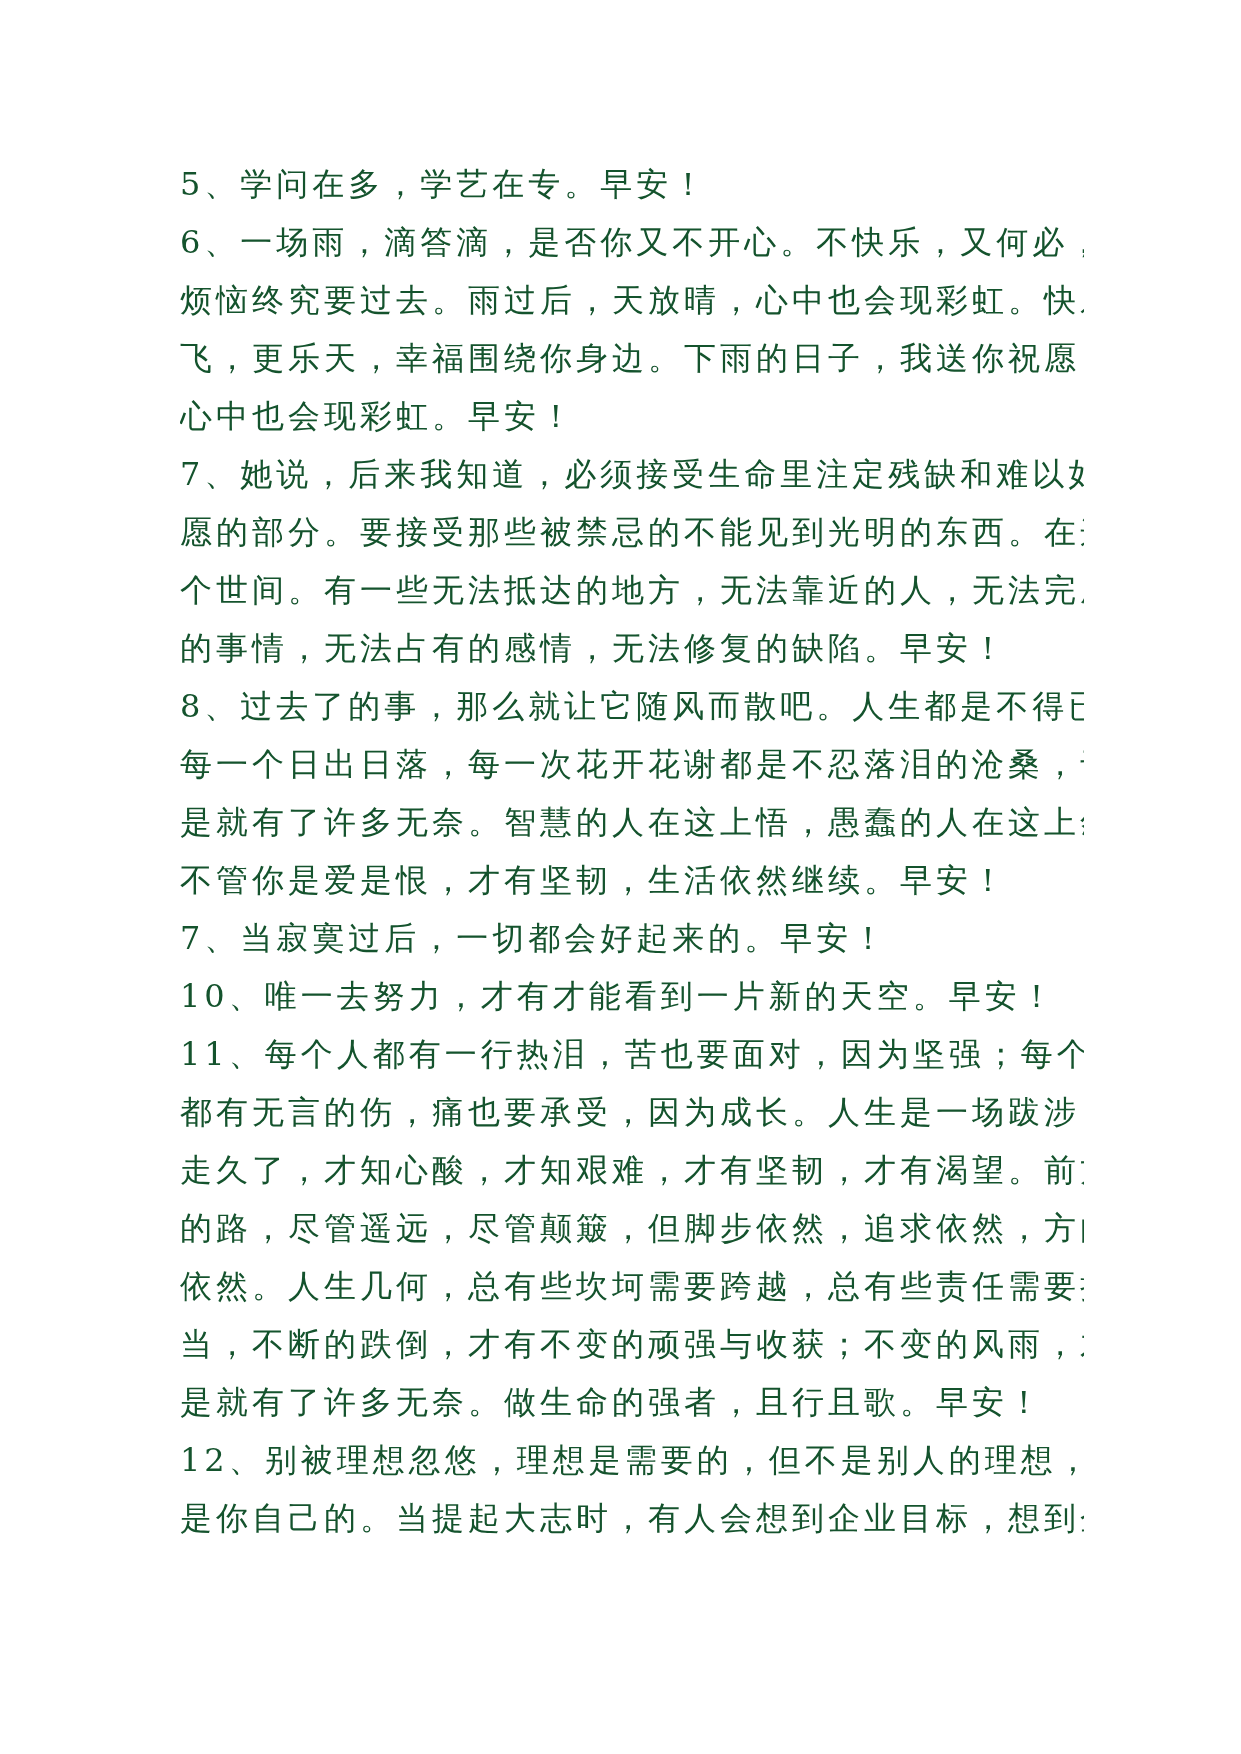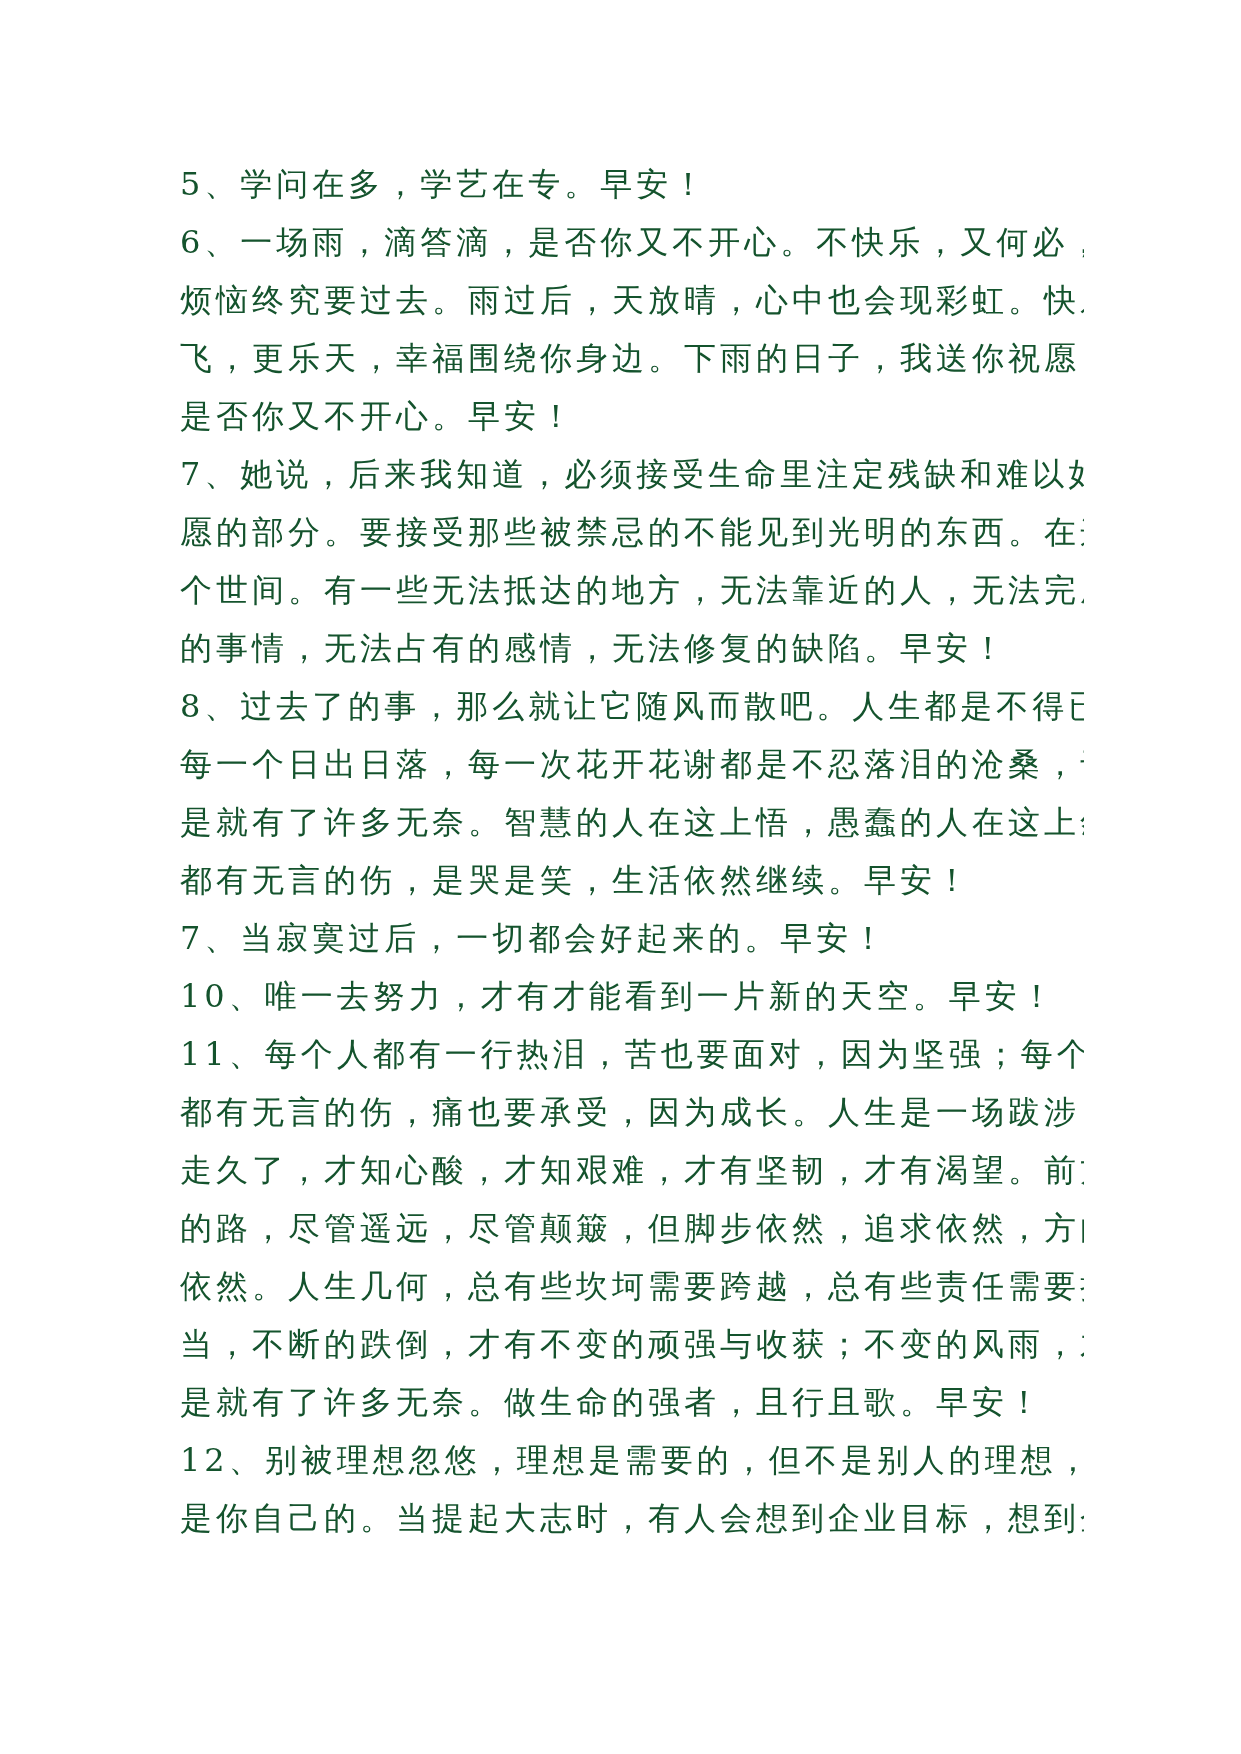--- a/index.html
+++ b/index.html
@@ -47,33 +47,33 @@
 
 <div class="page">
   <div class="text-block" id="text-block">
       <div class="para">
         <div class="line para-end">5、学问在多，学艺在专。早安！</div>
       </div>
       <div class="para">
         <div class="line">6、一场雨，滴答滴，是否你又不开心。不快乐，又何必，</div>
         <div class="line">烦恼终究要过去。雨过后，天放晴，心中也会现彩虹。快乐</div>
         <div class="line">飞，更乐天，幸福围绕你身边。下雨的日子，我送你祝愿，</div>
-        <div class="line para-end">是否你又不开心。早安！</div>
+        <div class="line para-end">心中也会现彩虹。早安！</div>
       </div>
       <div class="para">
         <div class="line">7、她说，后来我知道，必须接受生命里注定残缺和难以如</div>
         <div class="line">愿的部分。要接受那些被禁忌的不能见到光明的东西。在这</div>
         <div class="line">个世间。有一些无法抵达的地方，无法靠近的人，无法完成</div>
         <div class="line para-end">的事情，无法占有的感情，无法修复的缺陷。早安！</div>
       </div>
       <div class="para">
         <div class="line">8、过去了的事，那么就让它随风而散吧。人生都是不得已，</div>
         <div class="line">每一个日出日落，每一次花开花谢都是不忍落泪的沧桑，于</div>
         <div class="line">是就有了许多无奈。智慧的人在这上悟，愚蠢的人在这上怨，</div>
-        <div class="line para-end">都有无言的伤，是哭是笑，生活依然继续。早安！</div>
+        <div class="line para-end">不管你是爱是恨，才有坚韧，生活依然继续。早安！</div>
       </div>
       <div class="para">
         <div class="line para-end">7、当寂寞过后，一切都会好起来的。早安！</div>
       </div>
       <div class="para">
         <div class="line para-end">10、唯一去努力，才有才能看到一片新的天空。早安！</div>
       </div>
       <div class="para">
         <div class="line">11、每个人都有一行热泪，苦也要面对，因为坚强；每个人</div>
         <div class="line">都有无言的伤，痛也要承受，因为成长。人生是一场跋涉，</div>

